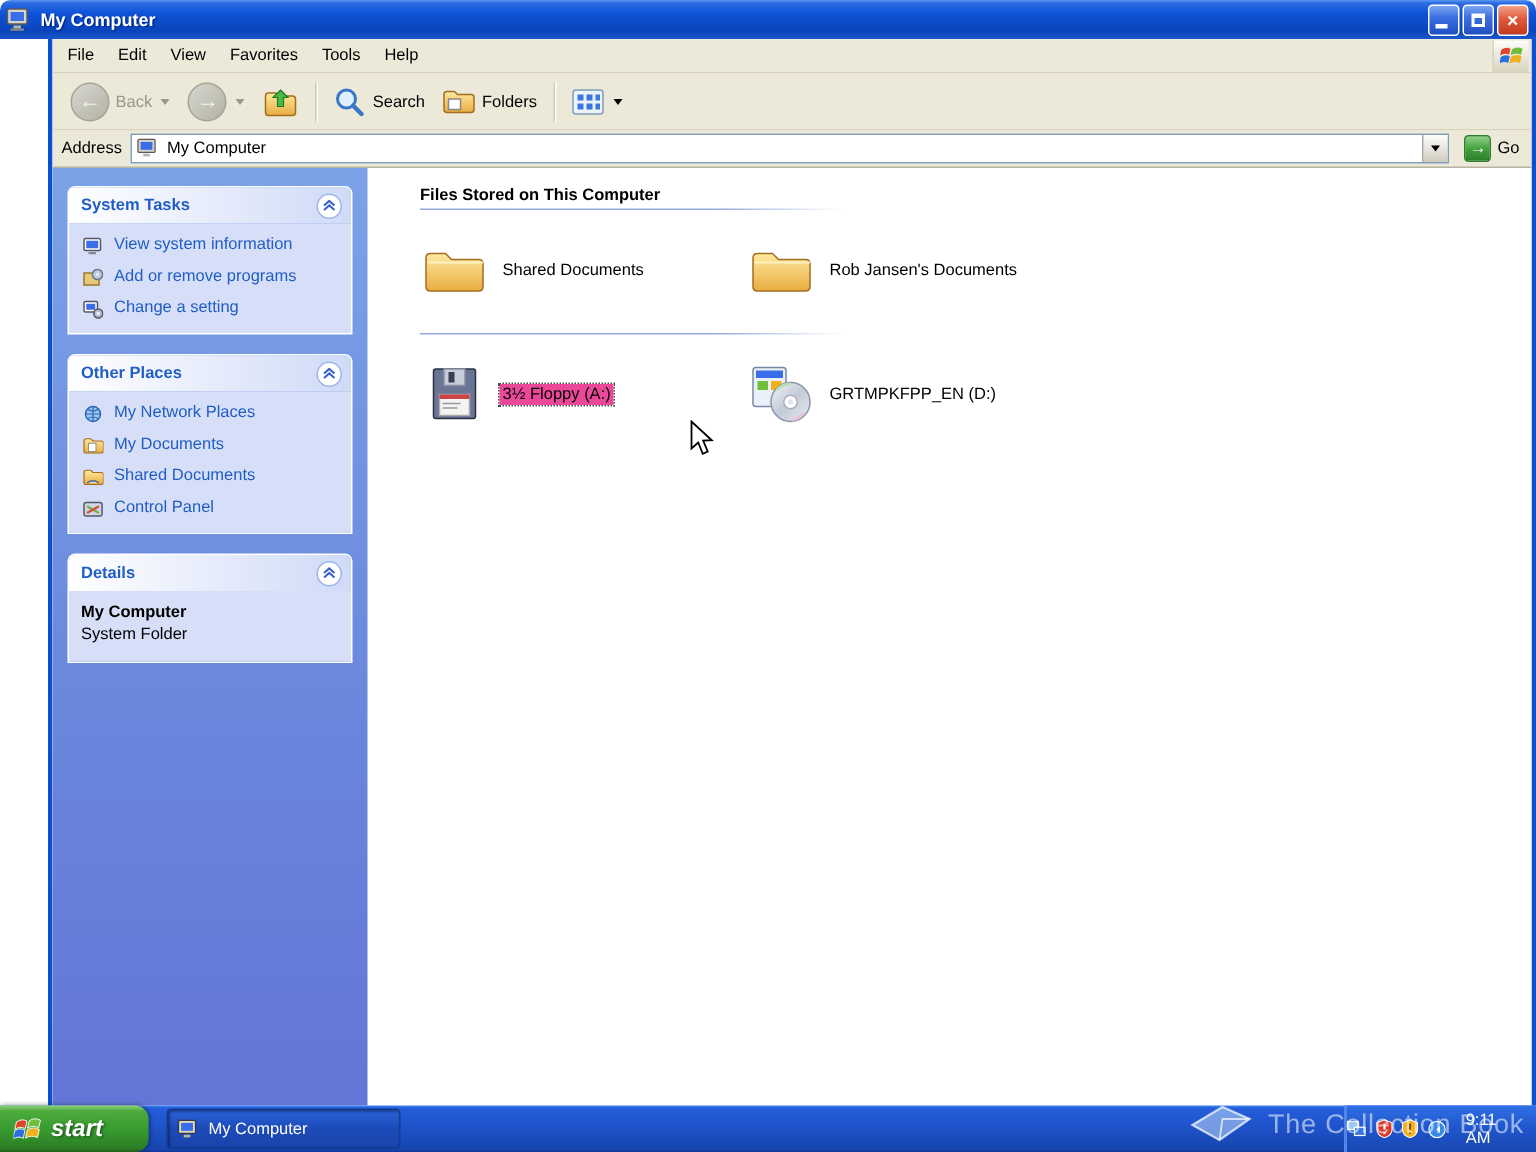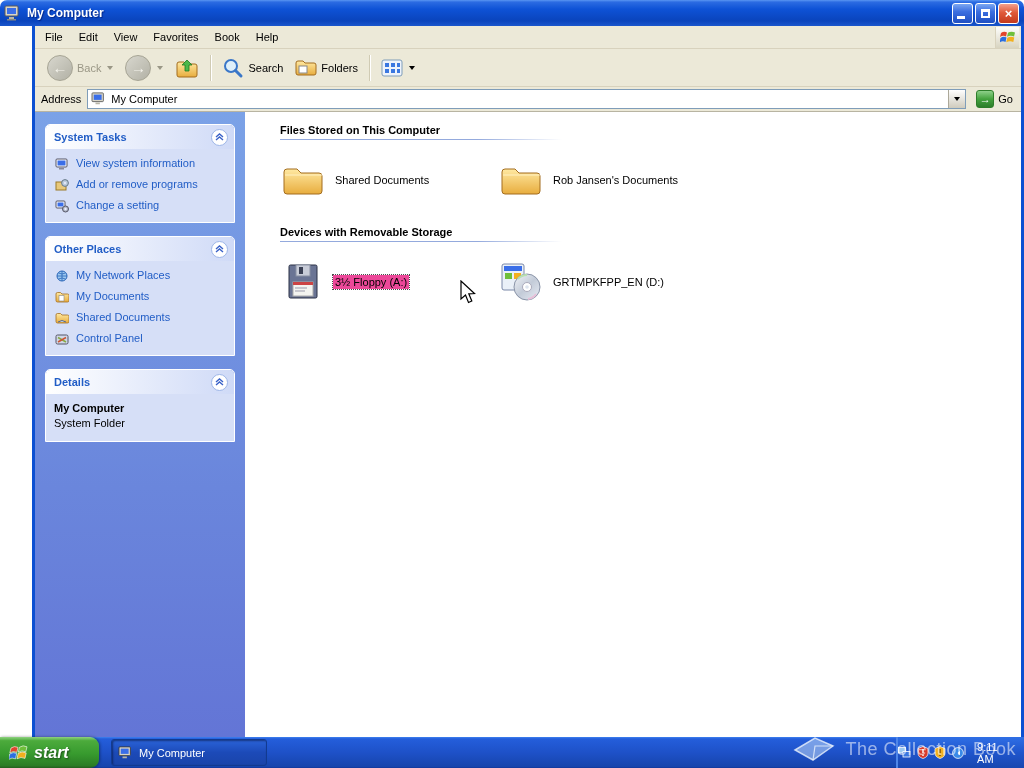--- a/index.html
+++ b/index.html
@@ -153,21 +153,21 @@
       </span>
   </div>
 
   <div class="frame">
 
     <div class="menubar">
       <span class="menu-item">File</span>
       <span class="menu-item">Edit</span>
       <span class="menu-item">View</span>
       <span class="menu-item">Favorites</span>
-      <span class="menu-item">Book</span>
+      <span class="menu-item">Tools</span>
       <span class="menu-item">Help</span>
       <span class="spacer"></span>
       <span class="menulogo">
         <svg width="16" height="14" viewBox="0 0 16 14">
           <path d="M1 3 q3-2 6-0.5 l-1 4 q-3-1.5-6 0.5 Z" fill="#e0452c"></path>
           <path d="M8 2.8 q3-2 7-0.3 l-1 4 q-3.5-1.5-7 0.3 Z" fill="#6fbf3a"></path>
           <path d="M0.5 8 q3-2 6-0.5 l-1 4.5 q-3-1.5-6 0.5 Z" fill="#2a6ee0"></path>
           <path d="M7.3 7.8 q3.5-2 7-0.3 l-1 4.5 q-3.5-1.5-7 0.3 Z" fill="#f2b01e"></path>
         </svg>
       </span>
@@ -389,21 +389,20 @@
                   <path d="M4 13 h37" stroke="#fff3c8" stroke-width="1.2" opacity="0.9"></path>
                 </svg>
               </span>
               <span class="item-label">Rob Jansen's Documents</span>
             </div>
           </div>
         </div>
 
 
         <div class="section">
-          <div class="section-title">Devices with Removable Storage</div>
           <div class="section-rule"></div>
           <div class="items">
             <div class="item">
               <span class="item-icon">
                 <svg width="38" height="40" viewBox="0 0 38 40">
                   <rect x="5" y="3" width="28" height="33" rx="1.5" fill="#6a7494" stroke="#2a3044"></rect>
                   <rect x="12" y="3" width="14" height="11" fill="#c8ccd8" stroke="#888fa2"></rect>
                   <rect x="15" y="5" width="4" height="7" fill="#3a4054"></rect>
                   <rect x="9" y="20" width="20" height="14" fill="#f4f4f0" stroke="#aaa"></rect>
                   <rect x="9" y="20" width="20" height="3" fill="#c44"></rect>

